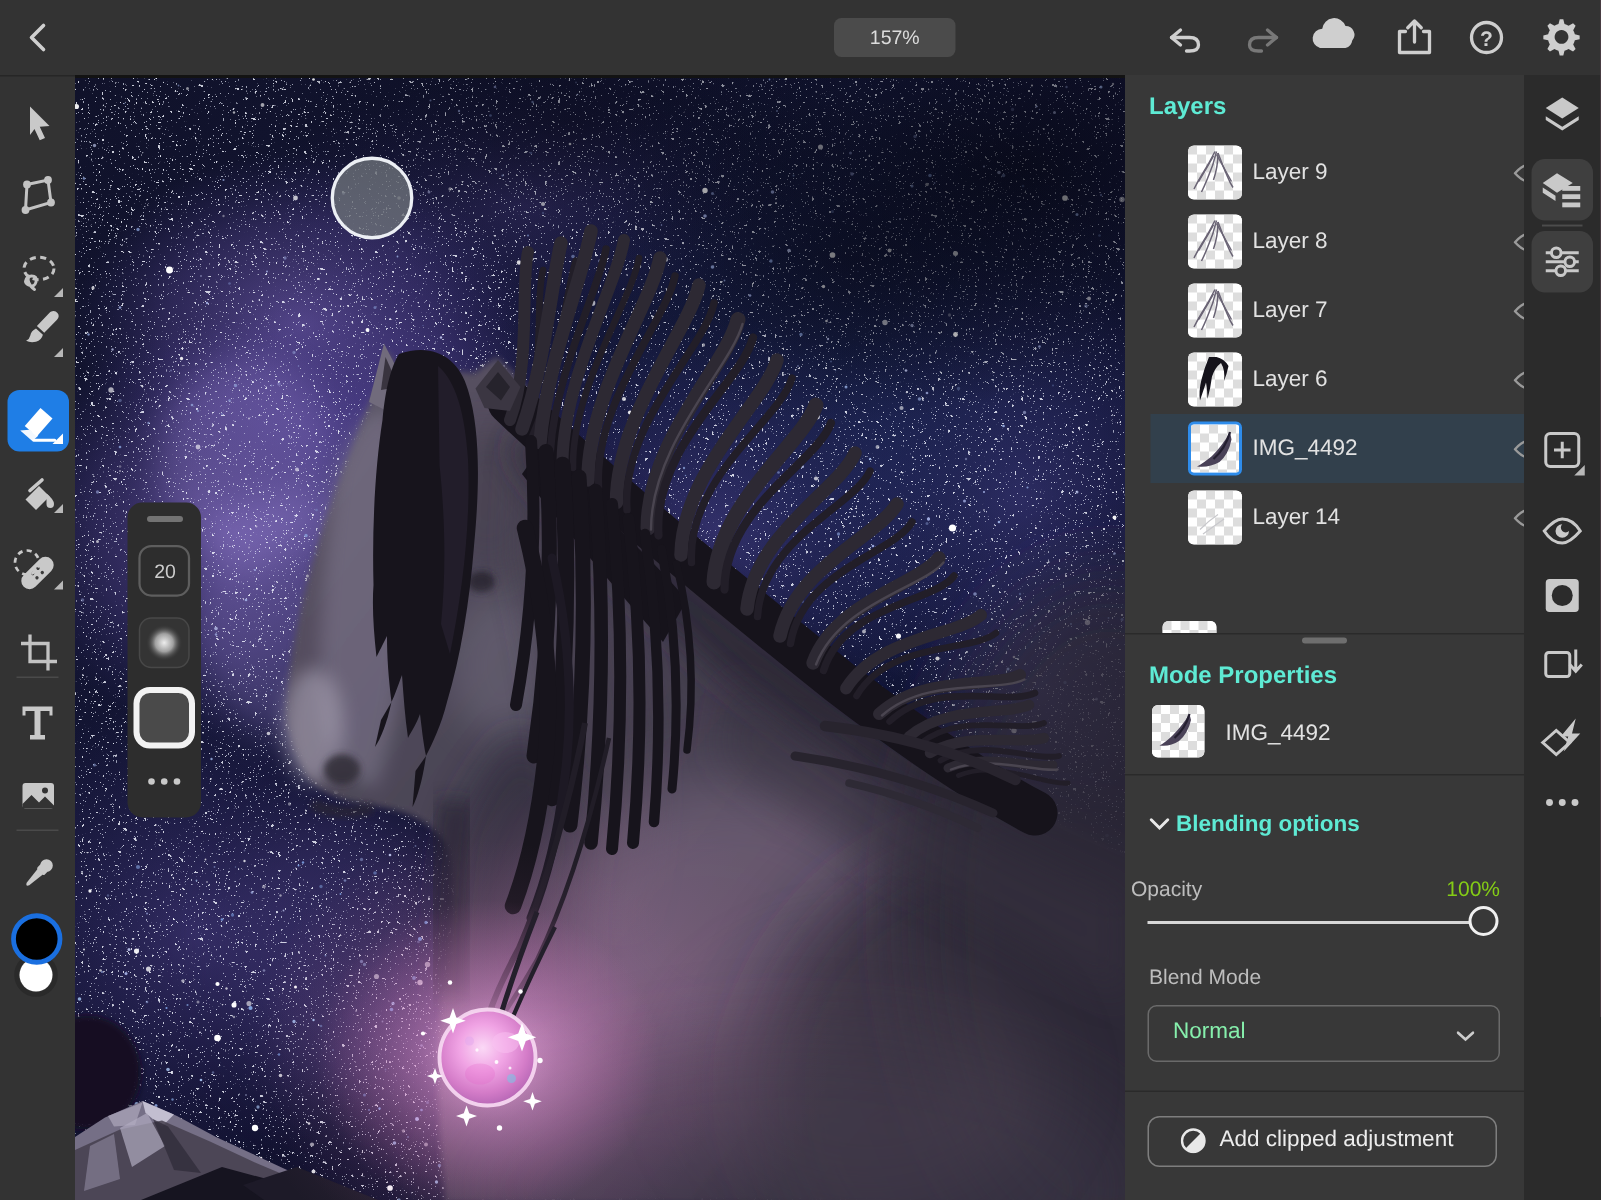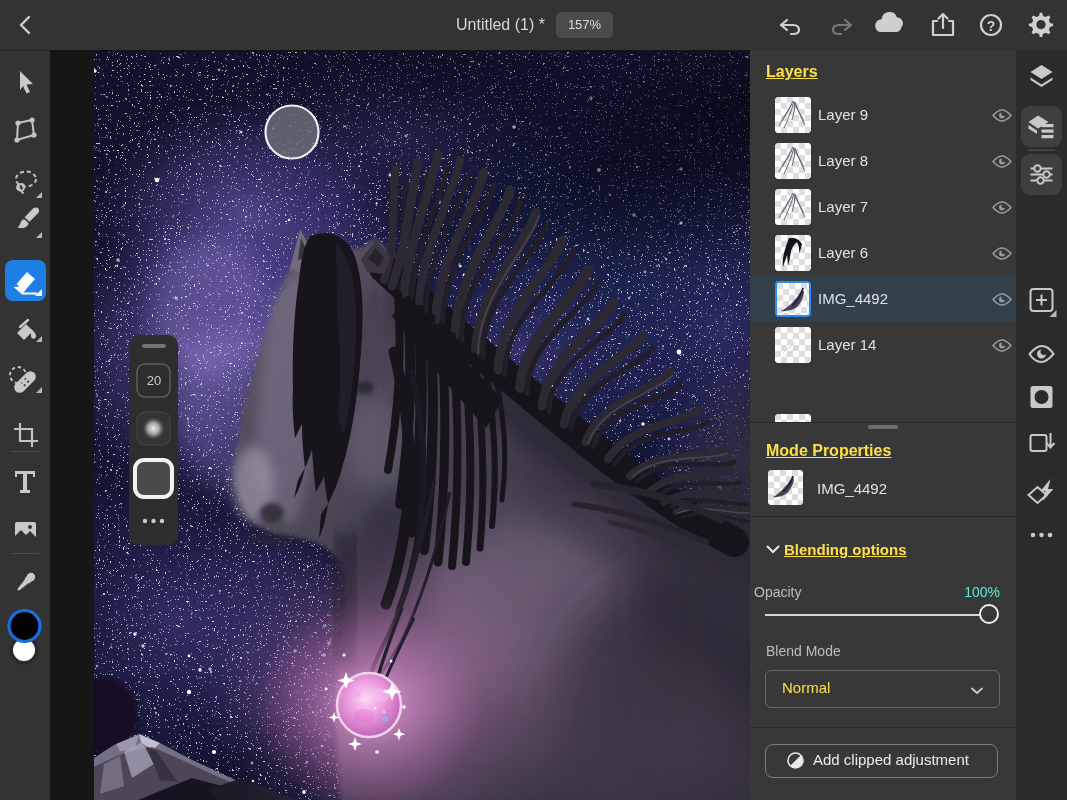--- a/index.html
+++ b/index.html
@@ -1,31 +1,31 @@
 <!DOCTYPE html>
 <html><head><meta charset="utf-8">
 <style>
 *{margin:0;padding:0;box-sizing:border-box}
 html,body{width:1067px;height:800px;overflow:hidden;background:#333;font-family:"Liberation Sans",sans-serif;}
 #app{position:relative;width:1067px;height:800px;background:#161616;}
 #topbar{position:absolute;left:0;top:0;width:1067px;height:50px;background:#333333;z-index:5;}
 #toolbar{position:absolute;left:0;top:50px;width:50px;height:750px;background:#333333;z-index:4;border-top:1px solid #262626;}
-#canvas{position:absolute;left:50px;top:52px;width:700px;height:748px;background:#f9a8d4;margin-left:44px;}
+#canvas{position:absolute;left:50px;top:52px;width:700px;height:748px;background:#f9a8d4;}
 #canvtop{position:absolute;left:50px;top:50px;width:700px;height:2px;background:#131313;z-index:3;}
 #rpanel{position:absolute;left:750px;top:50px;width:266px;height:750px;background:#383838;z-index:4;}
 #rbar{position:absolute;left:1016px;top:50px;width:51px;height:750px;background:#2b2b2b;z-index:4;}
 .ttl{position:absolute;top:0;height:50px;line-height:50px;color:#d6d6d6;font-size:16px;}
-.badge{position:absolute;left:556px;top:12px;width:57px;height:26px;background:#4b4b4b;border-radius:5px;color:#dcdcdc;font-size:13px;text-align:center;line-height:26px;}
-.row{position:absolute;left:0;width:266px;height:46px;}
+.badge{position:absolute;left:556px;top:12px;width:81px;height:26px;background:#4b4b4b;border-radius:5px;color:#dcdcdc;font-size:13px;text-align:center;line-height:26px;}
+.row{position:absolute;left:17px;width:266px;height:46px;}
 .rowsel{background:#32404c;}
 .thumb{position:absolute;left:25px;top:5px;width:36px;height:36px;border-radius:4px;background:#fff;overflow:hidden;}
 .lbl{position:absolute;left:68px;top:0;height:46px;line-height:46px;color:#e2e2e2;font-size:15px;}
 .eye{position:absolute;left:242px;top:17px;}
 .checker{background:conic-gradient(#fff 90deg,#ddd 90deg 180deg,#fff 180deg 270deg,#ddd 270deg) 0 0/12px 12px;width:100%;height:100%;position:absolute;}
-.hdr{color:#fde047;font-size:16px;font-weight:bold;text-decoration:underline;}
+.hdr{color:#5eead4;font-size:16px;font-weight:bold;}
 .sub{color:#bdbdbd;font-size:14px;}
 .divid{position:absolute;left:0;width:266px;height:1px;background:#2a2a2a;}
 </style></head><body>
 <div id="app">
 
 <div id="canvas">
 <svg width="700" height="748" viewBox="0 0 700 748">
 <defs>
  <linearGradient id="skybase" x1="0" y1="0" x2="0.9" y2="1">
    <stop offset="0%" stop-color="#10122a"></stop>
@@ -873,21 +873,20 @@
   <g stroke="#cfcfcf" stroke-width="2.2" fill="none" stroke-linecap="round" stroke-linejoin="round">
    <path d="M937 21 L933 21 L933 35 L953 35 L953 21 L949 21"></path>
    <path d="M943 28 L943 14 M938.5 18.5 L943 14 L947.5 18.5"></path>
   </g>
   <circle cx="991" cy="25" r="10" stroke="#cfcfcf" stroke-width="2.2" fill="none"></circle>
   <text x="991" y="30.5" fill="#cfcfcf" font-size="14" font-weight="bold" text-anchor="middle" font-family="Liberation Sans">?</text>
   <g fill="#cfcfcf">
    <path d="M1041 14 l2.4 0 0.8 3.2 a9 9 0 0 1 2.7 1.1 l3 -1.6 1.7 1.7 -1.6 3 a9 9 0 0 1 1.1 2.7 l3.2 0.8 0 2.4 -3.2 0.8 a9 9 0 0 1 -1.1 2.7 l1.6 3 -1.7 1.7 -3 -1.6 a9 9 0 0 1 -2.7 1.1 l-0.8 3.2 -2.4 0 -0.8 -3.2 a9 9 0 0 1 -2.7 -1.1 l-3 1.6 -1.7 -1.7 1.6 -3 a9 9 0 0 1 -1.1 -2.7 l-3.2 -0.8 0 -2.4 3.2 -0.8 a9 9 0 0 1 1.1 -2.7 l-1.6 -3 1.7 -1.7 3 1.6 a9 9 0 0 1 2.7 -1.1 Z M1042.2 21.2 a4.6 4.6 0 1 0 0.01 0 Z" fill-rule="evenodd" transform="translate(-1.2,-1.2)"></path>
   </g>
  </svg>
- <div class="ttl" style="left:456px;">Untitled (1) *</div>
  <div class="badge">157%</div>
 </div>
 
 <div id="toolbar">
  <svg width="50" height="750">
   <path d="M20 20 L33 33 L26.5 33.5 L30 41 L26.5 42.5 L23 35 L20 39 Z" fill="#c9c9c9"></path>
   <g stroke="#c3c3c3" stroke-width="2" fill="none">
           <path d="M18 72 L32 69 L34 84 L17 89 Z"></path>
         </g>
   <g fill="#c3c3c3">
@@ -1067,26 +1066,26 @@
           <path d="M25 6 Q22 16 15 22" stroke="#241f30" stroke-width="1.5" fill="none"></path>
         </svg>
  </div>
  <div style="position:absolute;left:67px;top:425px;height:28px;line-height:28px;color:#e2e2e2;font-size:15px;">IMG_4492</div>
  <div class="divid" style="top:466px;"></div>
  <svg width="14" height="9" style="position:absolute;left:16px;top:495px;">
         <path d="M1.5 1.5 L7 7 L12.5 1.5" stroke="#e8e8e8" stroke-width="2" fill="none" stroke-linecap="round"></path>
       </svg>
  <div class="hdr" style="position:absolute;left:34px;top:491px;font-size:15px;">Blending options</div>
  <div class="sub" style="position:absolute;left:4px;top:534px;">Opacity</div>
- <div style="position:absolute;right:16px;top:534px;color:#5eead4;font-size:14px;">100%</div>
+ <div style="position:absolute;right:16px;top:534px;color:#84cc16;font-size:14px;">100%</div>
  <div style="position:absolute;left:15px;top:564px;width:232px;height:2px;background:#d8d8d8;"></div>
  <div style="position:absolute;left:229px;top:554px;width:20px;height:20px;border-radius:50%;border:2px solid #f0f0f0;background:#383838;"></div>
  <div class="sub" style="position:absolute;left:16px;top:593px;">Blend Mode</div>
  <div style="position:absolute;left:15px;top:620px;width:235px;height:38px;border:1.5px solid #6a6a6a;border-radius:6px;">
-   <span style="position:absolute;left:16px;top:8px;color:#fde047;font-size:15px;">Normal</span>
+   <span style="position:absolute;left:16px;top:8px;color:#86efac;font-size:15px;">Normal</span>
    <svg width="12" height="8" style="position:absolute;right:16px;top:16px;">
           <path d="M1 1.5 L6 6 L11 1.5" stroke="#cccccc" stroke-width="1.8" fill="none" stroke-linecap="round"></path>
         </svg>
  </div>
  <div class="divid" style="top:677px;"></div>
  <div style="position:absolute;left:15px;top:694px;width:233px;height:34px;border:1.5px solid #7e7e7e;border-radius:8px;">
    <svg width="17" height="17" style="position:absolute;left:21px;top:7px;">
           <circle cx="8.5" cy="8.5" r="7.5" fill="none" stroke="#e8e8e8" stroke-width="1.6"></circle>
           <path d="M3.2 13.8 A7.5 7.5 0 0 0 13.8 3.2 Z" fill="#e8e8e8"></path>
         </svg>

